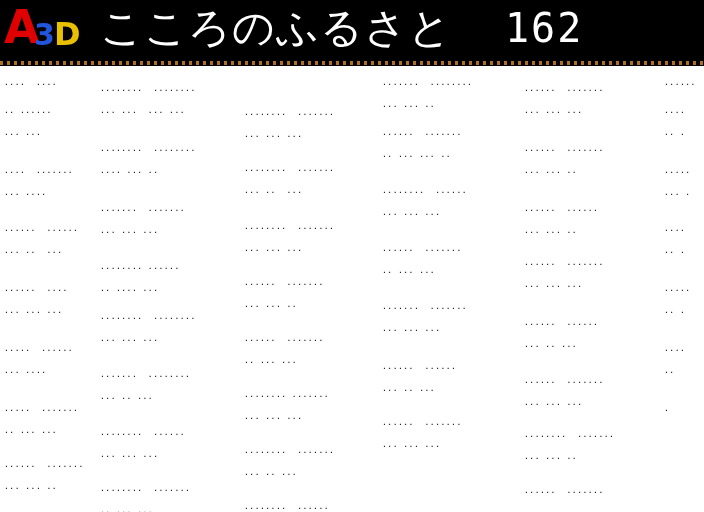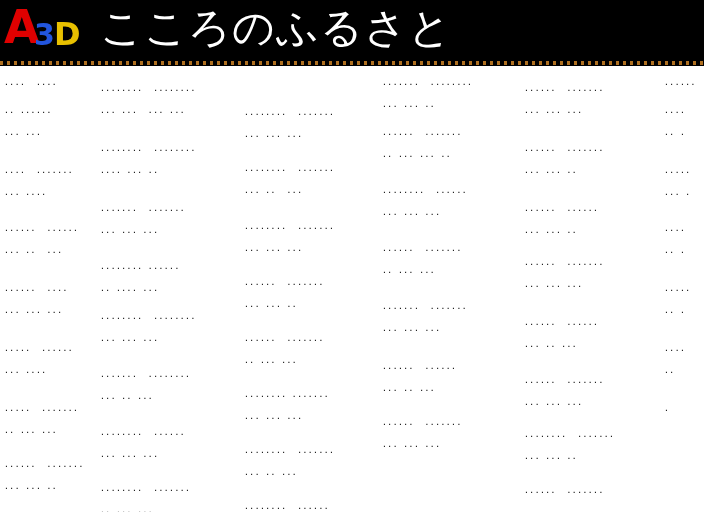--- a/index.html
+++ b/index.html
@@ -149,20 +149,21 @@
 
 <div id="app">
 
   <div class="header">
     <div class="logo">
       <span class="a">A</span>
       <span class="three">3</span>
       <span class="d">D</span>
     </div>
     <div class="title-text">こころのふるさと</div>
+    <div class="title-num">162</div>
   </div>
 
   <div class="separator">
     <div class="dots"></div>
   </div>
 
   <div class="content">
       <div class="col" style="left: 4px;">
         <div class="line" style="top: 12px;">....  ....</div>
         <div class="line" style="top: 40px;">.. ......</div>

